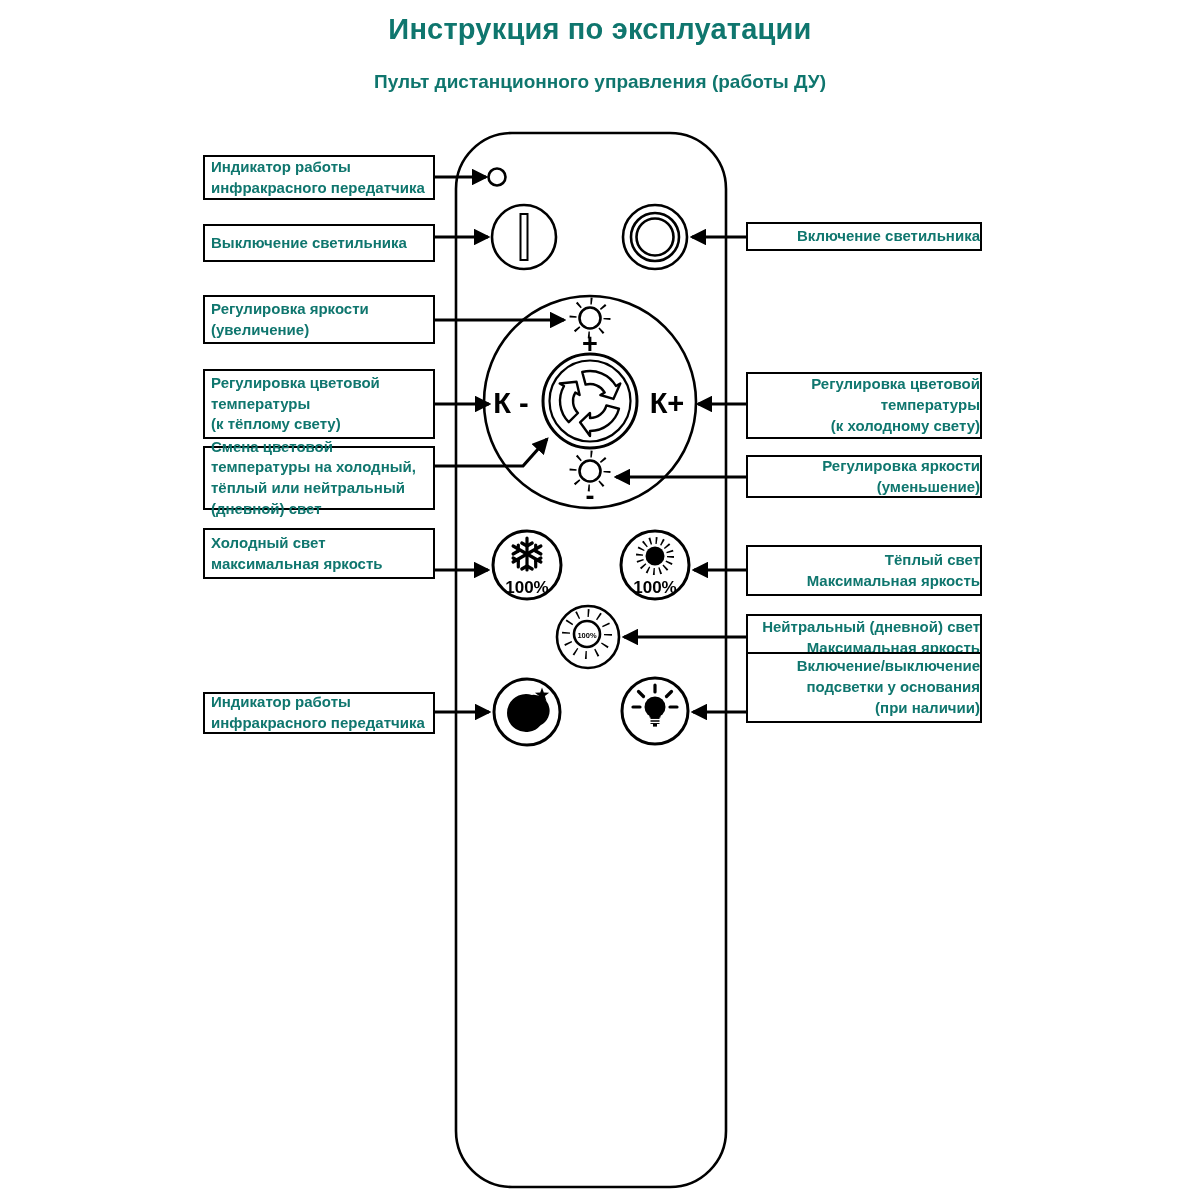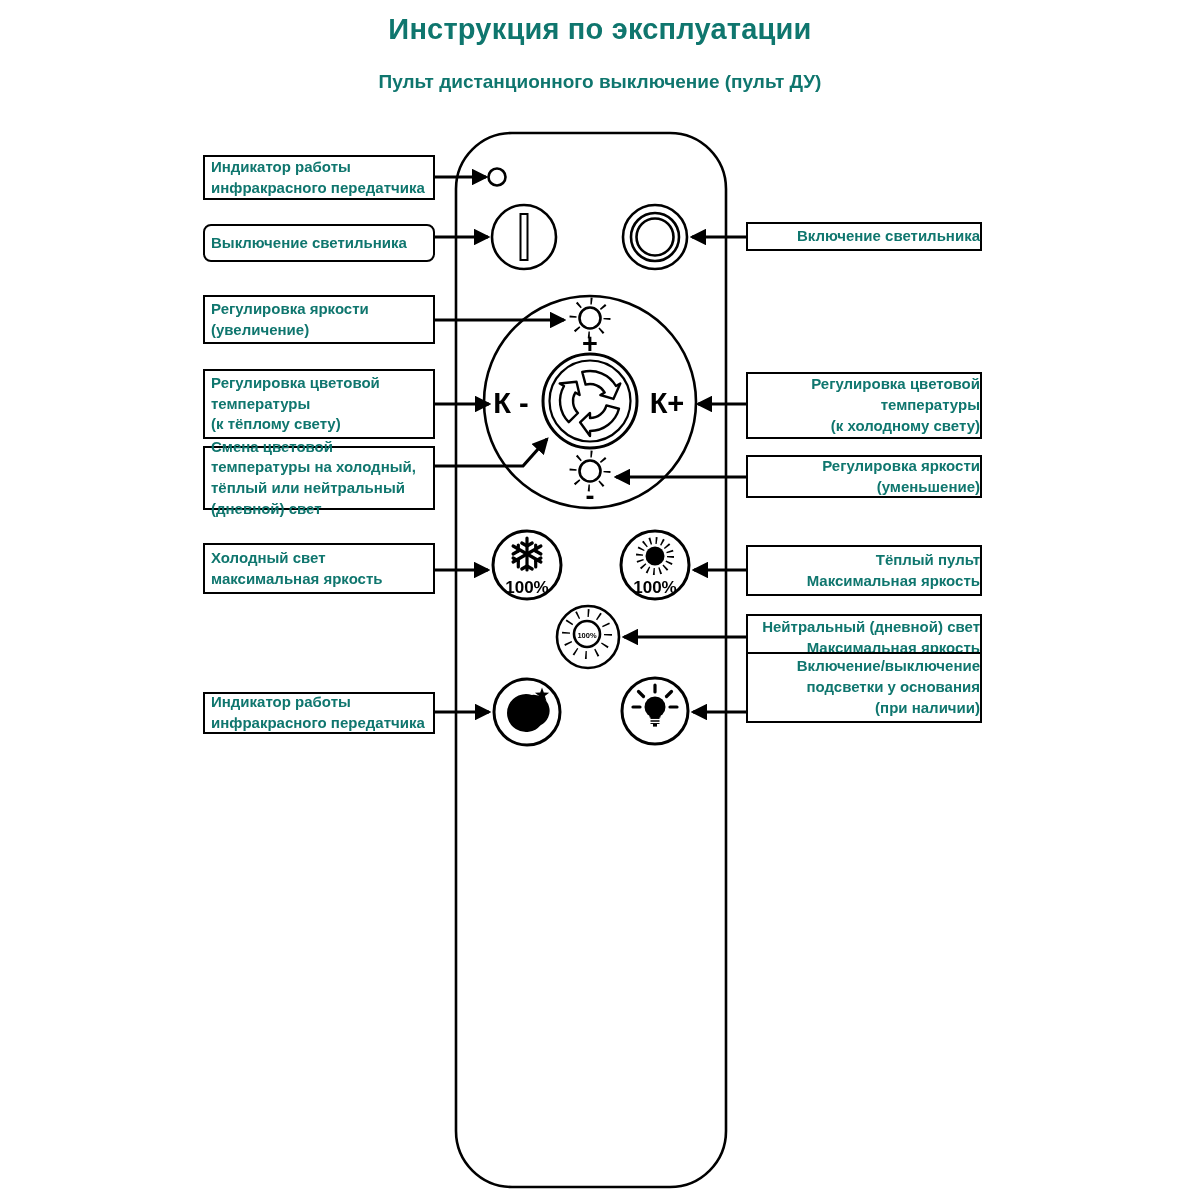--- a/index.html
+++ b/index.html
@@ -16,21 +16,21 @@
   .lbox.left{left:203px;width:232px;padding:17px 6px;text-align:left;}
   .lbox.right{left:746px;width:236px;padding:1px 0;justify-content:flex-end;text-align:right;}
   text{font-family:"Liberation Sans",sans-serif;font-weight:bold;fill:#000;}
 </style>
 </head>
 <body>
 
 <div class="canvas">
 
   <div class="page-title">Инструкция по эксплуатации</div>
-  <div class="page-subtitle">Пульт дистанционного выключение (пульт ДУ)</div>
+  <div class="page-subtitle">Пульт дистанционного управления (работы ДУ)</div>
 
   <svg class="diagram" width="1200" height="1200" viewBox="0 0 1200 1200">
     <defs>
       <marker id="ah" viewBox="0 0 10 10" refX="8.5" refY="5" markerWidth="5.2" markerHeight="5.2" orient="auto-start-reverse">
         <path d="M0 0 L10 5 L0 10 z" fill="#000"></path>
       </marker>
     </defs>
 
     <rect x="456" y="133" width="270" height="1054" rx="56" fill="#fff" stroke="#000" stroke-width="2.6"></rect>
 
@@ -152,42 +152,42 @@
       <line x1="748" y1="404" x2="698" y2="404" marker-end="url(#ah)"></line>
       <line x1="748" y1="477" x2="616" y2="477" marker-end="url(#ah)"></line>
       <line x1="748" y1="570" x2="694" y2="570" marker-end="url(#ah)"></line>
       <line x1="748" y1="637" x2="624" y2="637" marker-end="url(#ah)"></line>
       <line x1="748" y1="712" x2="693" y2="712" marker-end="url(#ah)"></line>
     </g>
   </svg>
 
   <div class="lbox left" style="top:155px;height:45px;">Индикатор работы
 инфракрасного передатчика</div>
-  <div class="lbox left" style="top:224px;height:27px;border-radius:8px;">Выключение светильника</div>
+  <div class="lbox left" style="top:224px;height:27px;">Выключение светильника</div>
   <div class="lbox left" style="top:295px;height:49px;">Регулировка яркости
 (увеличение)</div>
   <div class="lbox left" style="top:369px;height:70px;">Регулировка цветовой
 температуры
 (к тёплому свету)</div>
   <div class="lbox left" style="top:446px;height:64px;">Смена цветовой
 температуры на холодный,
 тёплый или нейтральный
 (дневной) свет</div>
-  <div class="lbox left" style="top:543px;height:51px;">Холодный свет
+  <div class="lbox left" style="top:528px;height:51px;">Холодный свет
 максимальная яркость</div>
   <div class="lbox left" style="top:692px;height:42px;">Индикатор работы
 инфракрасного передатчика</div>
 
   <div class="lbox right" style="top:222px;height:29px;">Включение светильника</div>
   <div class="lbox right" style="top:372px;height:67px;">Регулировка цветовой
 температуры
 (к холодному свету)</div>
   <div class="lbox right" style="top:455px;height:43px;">Регулировка яркости
 (уменьшение)</div>
-  <div class="lbox right" style="top:545px;height:51px;">Тёплый пульт
+  <div class="lbox right" style="top:545px;height:51px;">Тёплый свет
 Максимальная яркость</div>
   <div class="lbox right" style="top:614px;height:47px;">Нейтральный (дневной) свет
 Максимальная яркость</div>
   <div class="lbox right" style="top:652px;height:71px;">Включение/выключение
 подсветки у основания
 (при наличии)</div>
 
 </div>
 
 </body></html>

